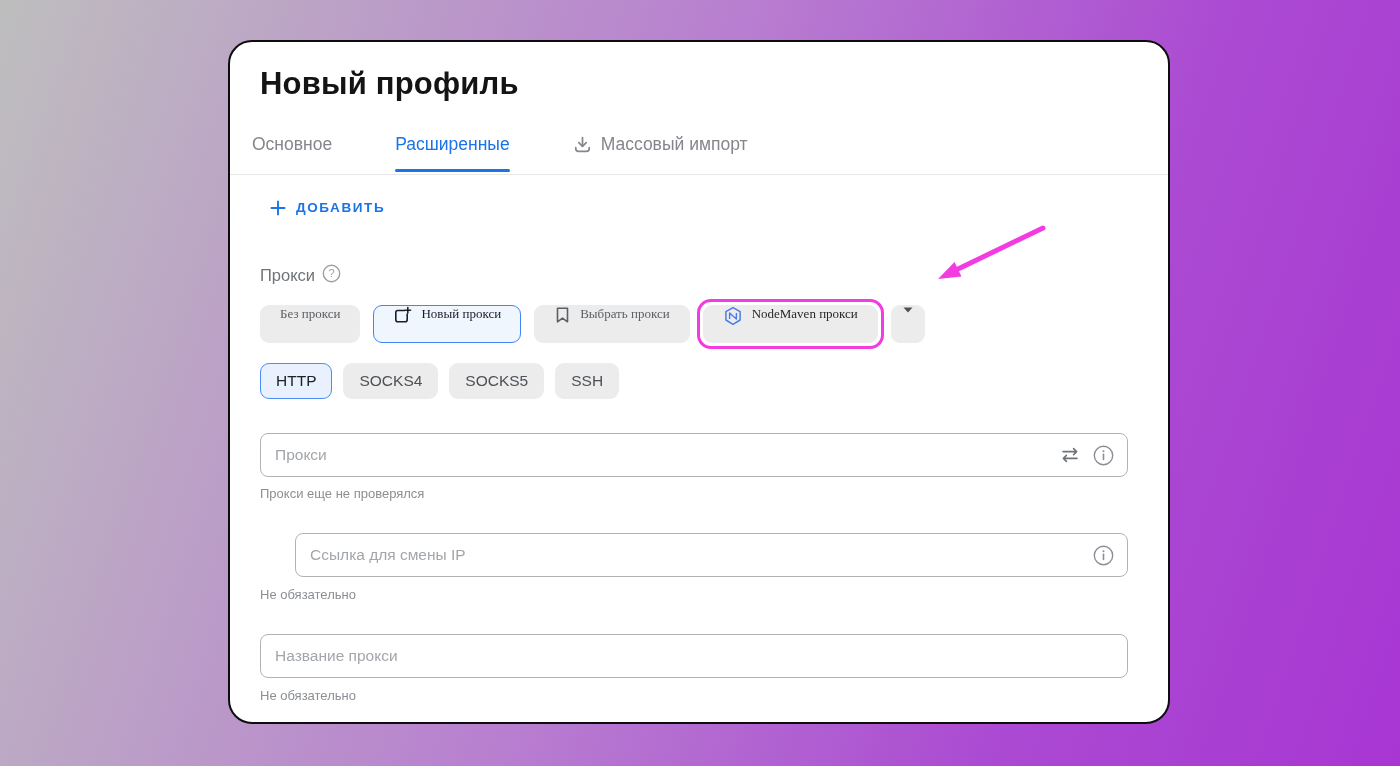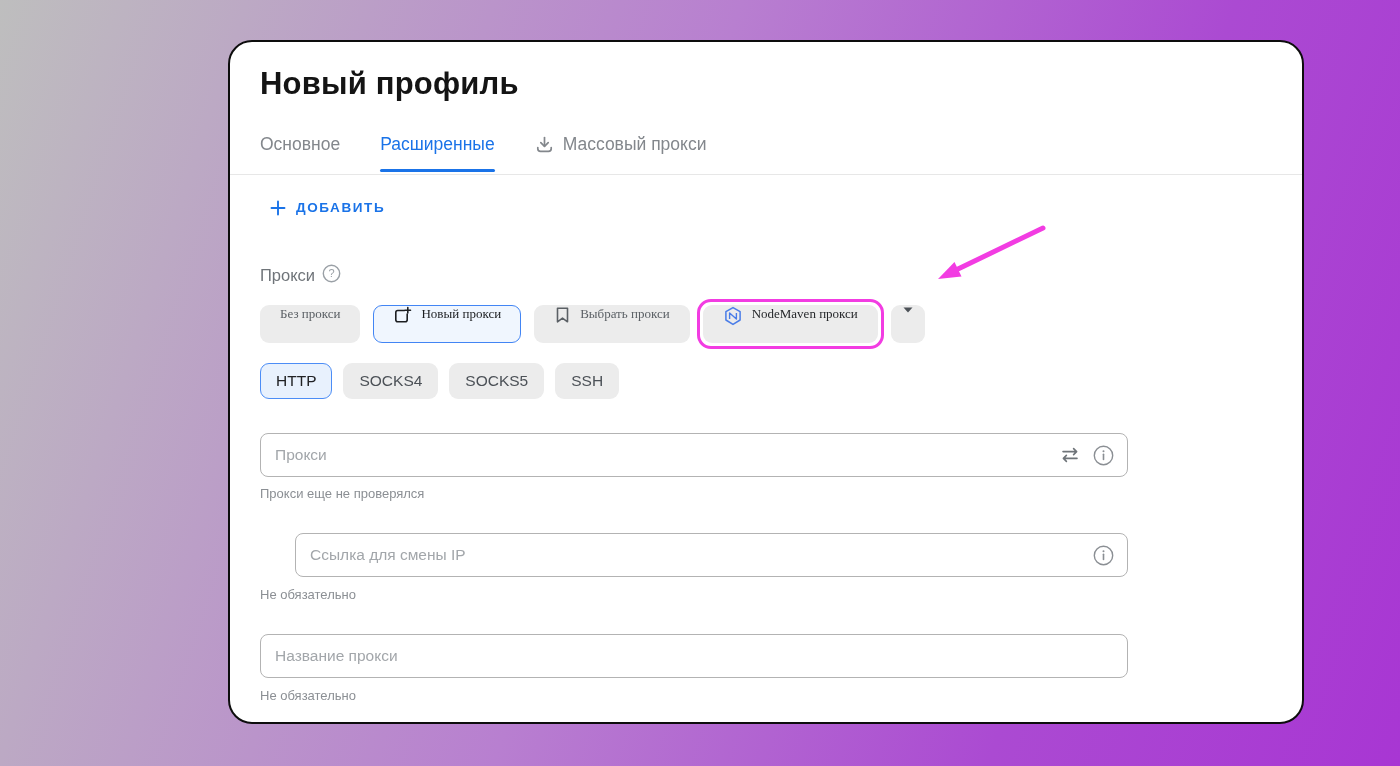--- a/index.html
+++ b/index.html
@@ -5,30 +5,30 @@
   * { margin:0; padding:0; box-sizing:border-box; }
   html,body { width:1400px; height:766px; }
   body { font-family:"Liberation Sans", sans-serif; }
 
   .stage {
     position:relative; width:1400px; height:766px; overflow:hidden;
     background:linear-gradient(108deg,#bebebe 0%,#b87fd0 45%,#ab4ad2 75%,#a836d3 100%);
   }
 
   .modal {
-    position:absolute; left:228px; top:40px; width:1076px; height:684px;
+    position:absolute; left:228px; top:40px; width:942px; height:684px;
     background:#ffffff; border:2px solid #0d0d0d; border-radius:24px;
   }
 
   .title {
     position:absolute; left:30px; top:24px;
     font-size:31px; font-weight:700; color:#141414; letter-spacing:0.2px;
   }
 
-  .tabs { position:absolute; left:30px; top:92px; display:flex; gap:40px; align-items:flex-start; }
+  .tabs { position:absolute; left:22px; top:92px; display:flex; gap:63px; align-items:flex-start; }
   .tab { position:relative; font-size:17.5px; font-weight:500; color:#83878c; cursor:pointer;
          display:flex; align-items:center; gap:9px; padding-bottom:14px; }
   .tab.active { color:#1a73e8; }
   .tab.active .underline {
     position:absolute; left:0; right:0; bottom:-3px; height:3px; background:#1a73e8; border-radius:2px;
   }
   .tab svg { display:block; }
 
   .divider { position:absolute; left:0; right:0; top:132px; height:1px; background:#e7e7e7; }
 
@@ -95,21 +95,21 @@
         <span class="underline"></span>
       </div>
       <div class="tab">
         <span>
           <svg width="19" height="19" viewBox="0 0 19 19" fill="none" stroke="#83878c" stroke-width="1.7" stroke-linecap="round" stroke-linejoin="round">
             <path d="M9.5 2.5v8.5"></path>
               <path d="M5.8 7.6l3.7 3.7 3.7-3.7"></path>
               <path d="M2.8 12.5v1.2c0 1.6 1.1 2.6 2.7 2.6h8c1.6 0 2.7-1 2.7-2.6v-1.2"></path>
           </svg>
         </span>
-        <span>Массовый прокси</span>
+        <span>Массовый импорт</span>
       </div>
     </div>
 
     <div class="divider"></div>
 
     <button class="add-btn">
       <span>
         <svg width="16" height="16" viewBox="0 0 16 16" fill="none" stroke="#1a73e8" stroke-width="1.9" stroke-linecap="round">
           <path d="M8 1.5v13M1.5 8h13"></path>
         </svg>

